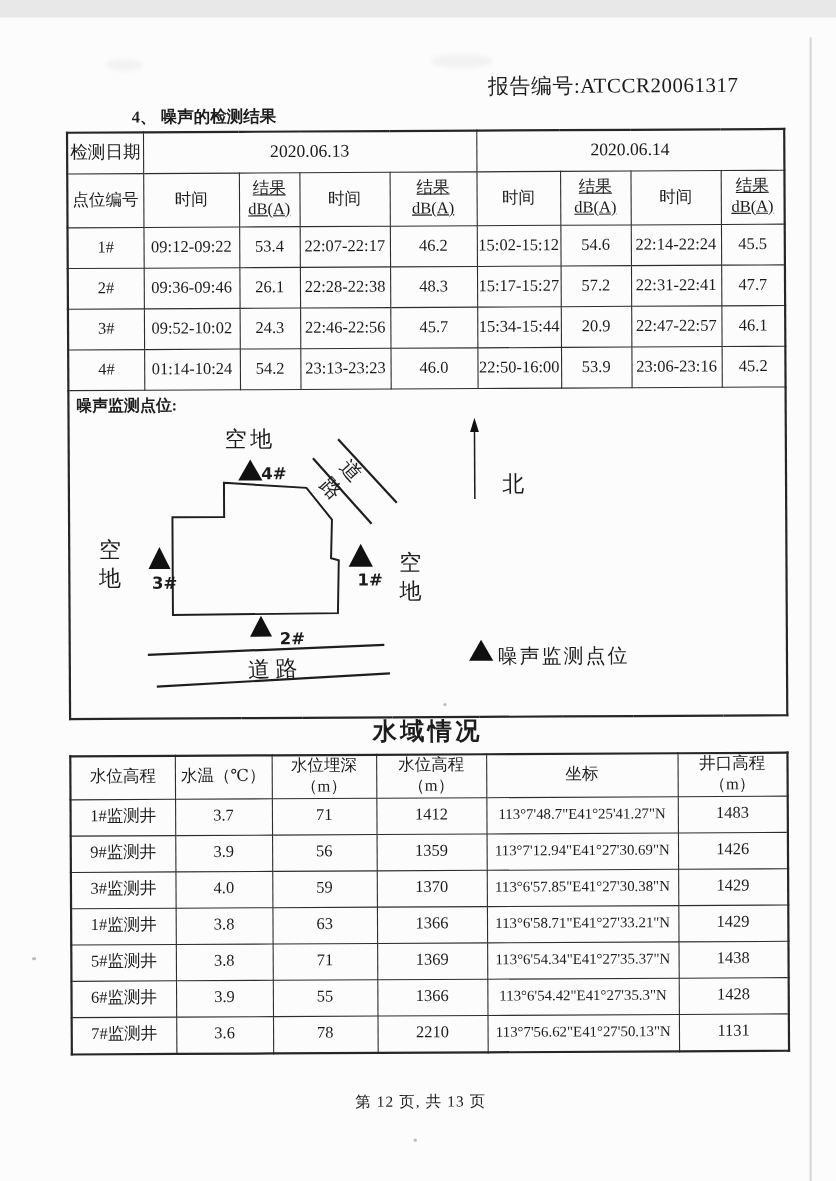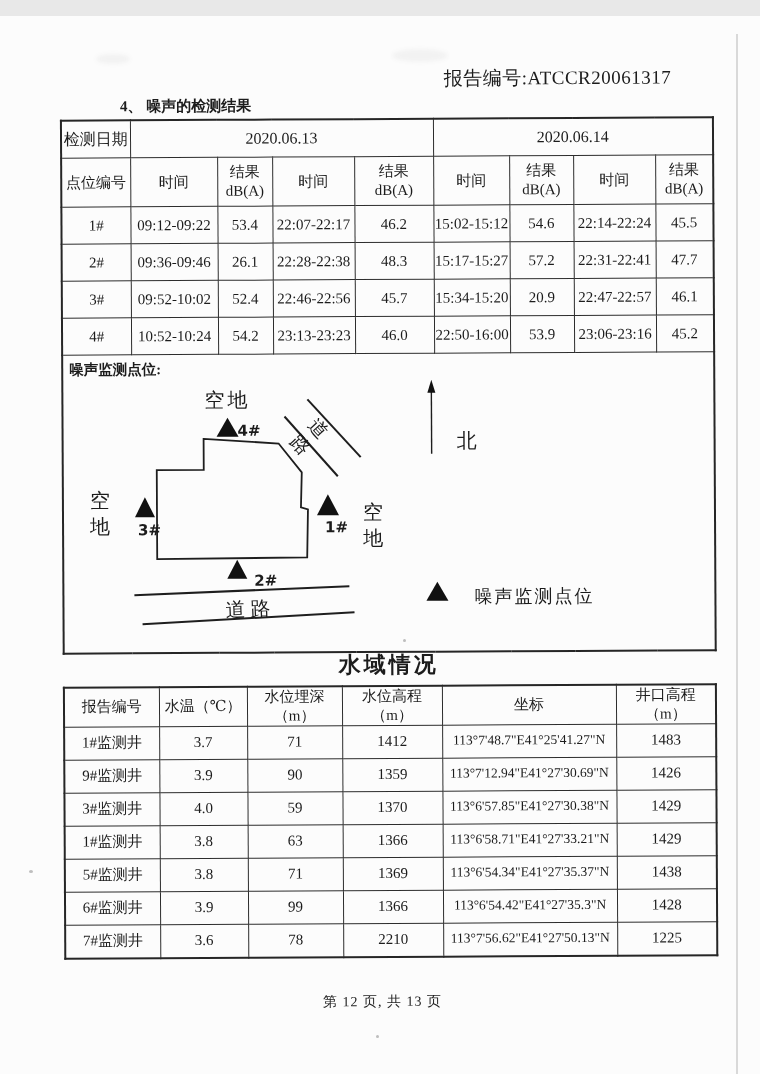--- a/index.html
+++ b/index.html
@@ -15,41 +15,41 @@
   .section-title{left:122px;top:80px;font-size:15px;font-weight:bold;}
   
   table.tbl{position:absolute;border-collapse:collapse;table-layout:fixed;background:transparent;}
   table.tbl td{border:1.5px solid #2d2d2d;text-align:center;vertical-align:middle;padding:0;
     font-size:15px;line-height:1.25;}
   table.tbl{border:2.5px solid #262626;}
   .noise{left:62px;top:102px;width:652px;}
   .noise .rh1 td{height:36px;font-size:16px;}
   .noise .rh2 td{height:48px;}
   .noise .rd td{height:36px;}
-  .pre{white-space:pre-line;}
+  .pre{white-space:pre-line;text-decoration:underline;}
   .water{left:62px;top:669px;width:652px;}
   .water .wh td{height:29px;}
   .water .wr td{height:32px;}
   .water td.coord{font-size:13.5px;}
   
   td.map-cell{position:relative;height:297px;vertical-align:top;text-align:left;}
   .map{position:absolute;inset:0;}
   .map-svg{position:absolute;left:0;top:0;}
   .map-svg .ln{stroke:#1e1e1e;stroke-width:2;fill:none;}
   .map-svg .outline{stroke:#1e1e1e;stroke-width:1.8;fill:none;}
   .map-svg .fill{fill:#111;stroke:none;}
   .map-svg .thin{stroke:#1e1e1e;stroke-width:1.4;fill:none;}
   .map-caption{left:6px;top:5px;font-size:14.5px;font-weight:bold;}
   .lbl{font-size:20px;letter-spacing:3px;}
   .vtext{width:22px;line-height:26px;font-size:20px;letter-spacing:0;word-break:break-all;}
   .hash{font-family:"DejaVu Sans","Liberation Sans",sans-serif;font-weight:bold;font-size:15px;letter-spacing:0;}
   .road-top{left:227px;top:60px;width:40px;text-align:center;transform:rotate(48deg);font-size:19px;letter-spacing:4px;}
   .road-bottom{left:161px;top:242px;font-size:20px;letter-spacing:5px;transform:rotate(-2deg);}
   .north-lbl{left:393px;top:75px;font-size:20px;letter-spacing:0;}
-  .legend-lbl{left:410px;top:232px;font-size:18px;letter-spacing:2px;}
+  .legend-lbl{left:388px;top:232px;font-size:18px;letter-spacing:2px;}
   
   .water-title{left:62px;top:634px;width:652px;text-align:center;font-size:22px;font-weight:bold;letter-spacing:3px;}
   .footer{left:0;top:977px;width:760px;text-align:center;font-size:14px;letter-spacing:1px;}
   
   .edge-line{left:736px;top:18px;width:2px;height:1050px;background:#bcbcbc;opacity:0.55;}
   .smudge{border-radius:50%;background:rgba(60,60,60,0.05);filter:blur(2px);}
   .speck{border-radius:50%;background:#8a8a8a;opacity:0.55;}
 </style>
 </head>
 <body>
@@ -111,31 +111,31 @@
       <td>22:28-22:38</td>
       <td>48.3</td>
       <td>15:17-15:27</td>
       <td>57.2</td>
       <td>22:31-22:41</td>
       <td>47.7</td>
     </tr>
     <tr class="rd">
       <td>3#</td>
       <td>09:52-10:02</td>
-      <td>52.4</td>
+      <td>24.3</td>
       <td>22:46-22:56</td>
       <td>45.7</td>
-      <td>15:34-15:20</td>
+      <td>15:34-15:44</td>
       <td>20.9</td>
       <td>22:47-22:57</td>
       <td>46.1</td>
     </tr>
     <tr class="rd">
       <td>4#</td>
-      <td>10:52-10:24</td>
+      <td>01:14-10:24</td>
       <td>54.2</td>
       <td>23:13-23:23</td>
       <td>46.0</td>
       <td>22:50-16:00</td>
       <td>53.9</td>
       <td>23:06-23:16</td>
       <td>45.2</td>
     </tr>
     <tr>
      <td colspan="9" class="map-cell">
@@ -178,39 +178,39 @@
    <colgroup>
     <col style="width:95px">
           <col style="width:88px">
           <col style="width:95px">
           <col style="width:100px">
           <col style="width:174px">
           <col style="width:100px">
    </colgroup>
    <tbody>
     <tr class="wh">
-      <td>报告编号</td>
+      <td>水位高程</td>
       <td>水温（℃）</td>
       <td>水位埋深（m）</td>
       <td>水位高程（m）</td>
       <td>坐标</td>
       <td>井口高程（m）</td>
     </tr>
     <tr class="wr">
       <td>1#监测井</td>
       <td>3.7</td>
       <td>71</td>
       <td>1412</td>
       <td class="coord">113°7'48.7"E41°25'41.27"N</td>
       <td>1483</td>
     </tr>
     <tr class="wr">
       <td>9#监测井</td>
       <td>3.9</td>
-      <td>90</td>
+      <td>56</td>
       <td>1359</td>
       <td class="coord">113°7'12.94"E41°27'30.69"N</td>
       <td>1426</td>
     </tr>
     <tr class="wr">
       <td>3#监测井</td>
       <td>4.0</td>
       <td>59</td>
       <td>1370</td>
       <td class="coord">113°6'57.85"E41°27'30.38"N</td>
@@ -228,32 +228,32 @@
       <td>5#监测井</td>
       <td>3.8</td>
       <td>71</td>
       <td>1369</td>
       <td class="coord">113°6'54.34"E41°27'35.37"N</td>
       <td>1438</td>
     </tr>
     <tr class="wr">
       <td>6#监测井</td>
       <td>3.9</td>
-      <td>99</td>
+      <td>55</td>
       <td>1366</td>
       <td class="coord">113°6'54.42"E41°27'35.3"N</td>
       <td>1428</td>
     </tr>
     <tr class="wr">
       <td>7#监测井</td>
       <td>3.6</td>
       <td>78</td>
       <td>2210</td>
       <td class="coord">113°7'56.62"E41°27'50.13"N</td>
-      <td>1225</td>
+      <td>1131</td>
     </tr>
    </tbody>
   </table>
 
   <div class="abs footer">第 12 页, 共 13 页</div>
  </div>
 
  <div class="abs edge-line"></div>
  <div class="abs smudge" style="left:392px;top:33px;width:56px;height:13px;"></div>
  <div class="abs smudge" style="left:96px;top:38px;width:34px;height:10px;"></div>

